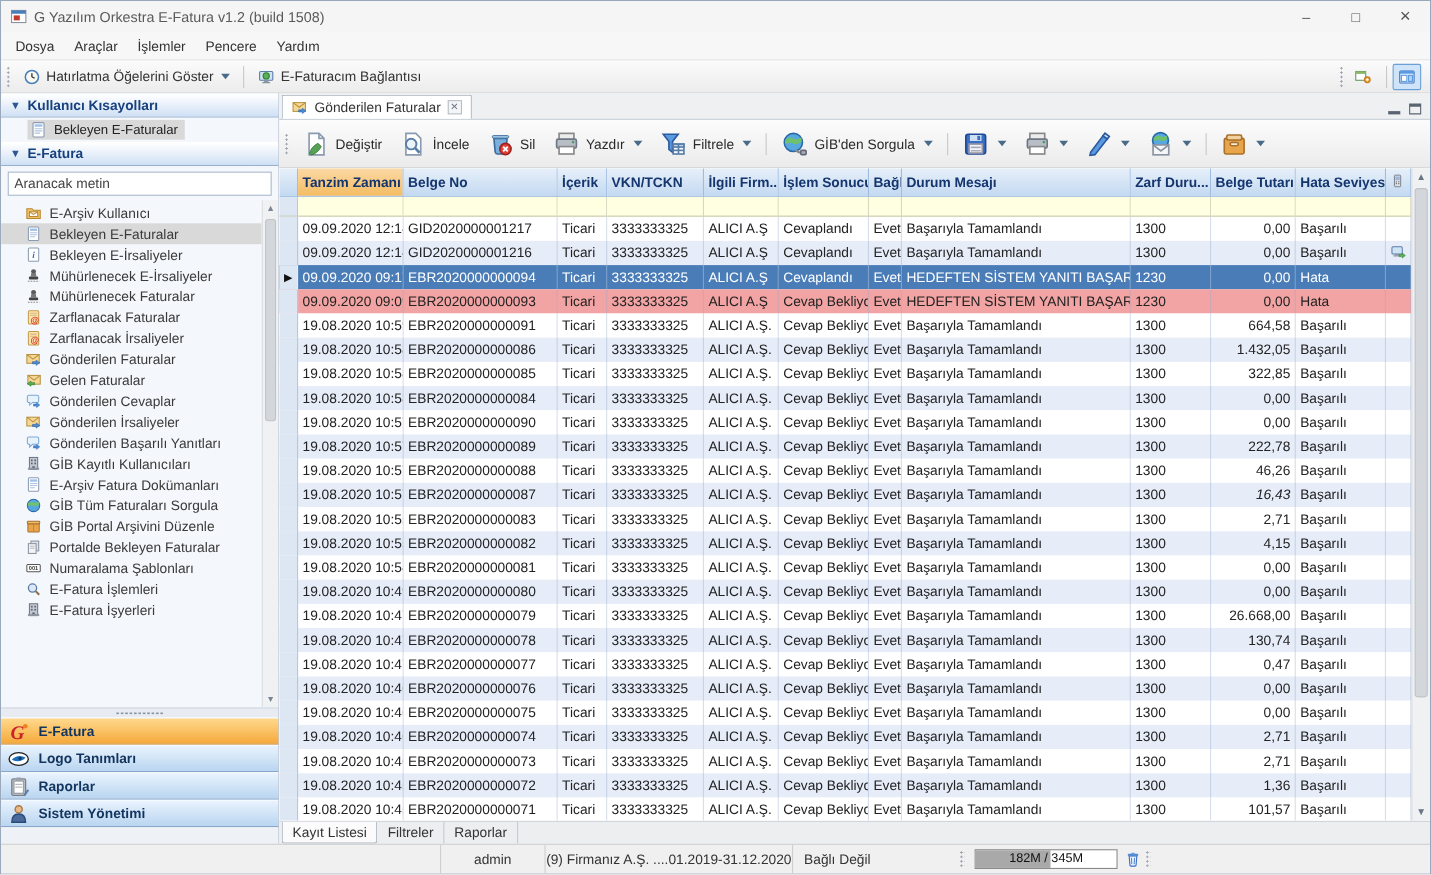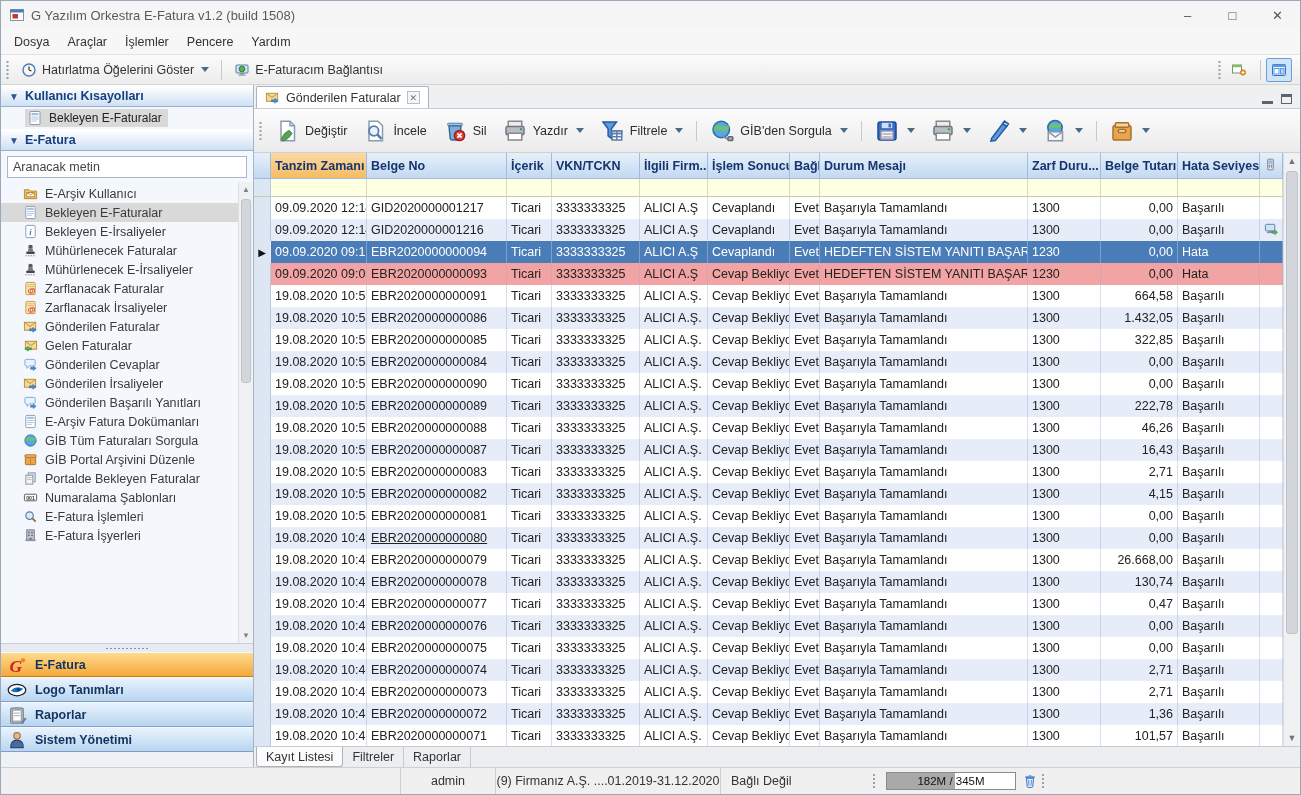--- a/index.html
+++ b/index.html
@@ -233,30 +233,30 @@
                 </svg></span>
               <span>Bekleyen E-İrsaliyeler</span>
             </div>
             <div class="tree-item">
               <span class="icon16"><svg width="15" height="15" viewBox="0 0 16 16" xmlns="http://www.w3.org/2000/svg">
                   <ellipse cx="8" cy="4" rx="2.4" ry="2.2" fill="#5a5a5a"></ellipse>
                   <path d="M5.8 5.5 h4.4 l0.5 3.5 h-5.4 z" fill="#787878"></path>
                   <rect x="3.5" y="9" width="9" height="2.8" rx="1" fill="#444"></rect>
                   <line x1="2.5" y1="13.6" x2="13.5" y2="13.6" stroke="#888" stroke-dasharray="1.6 1.1"></line>
                 </svg></span>
-              <span>Mühürlenecek Faturalar</span>
+              <span>Mühürlenecek E-İrsaliyeler</span>
             </div>
             <div class="tree-item">
               <span class="icon16"><svg width="15" height="15" viewBox="0 0 16 16" xmlns="http://www.w3.org/2000/svg">
                   <ellipse cx="8" cy="4" rx="2.4" ry="2.2" fill="#5a5a5a"></ellipse>
                   <path d="M5.8 5.5 h4.4 l0.5 3.5 h-5.4 z" fill="#787878"></path>
                   <rect x="3.5" y="9" width="9" height="2.8" rx="1" fill="#444"></rect>
                   <line x1="2.5" y1="13.6" x2="13.5" y2="13.6" stroke="#888" stroke-dasharray="1.6 1.1"></line>
                 </svg></span>
-              <span>Mühürlenecek E-İrsaliyeler</span>
+              <span>Mühürlenecek Faturalar</span>
             </div>
             <div class="tree-item">
               <span class="icon16"><svg width="15" height="15" viewBox="0 0 16 16" xmlns="http://www.w3.org/2000/svg">
                   <rect x="3" y="1.5" width="10" height="13" rx="1" fill="#fce4b2" stroke="#c59a48"></rect>
                   <line x1="4.5" y1="4" x2="11.5" y2="4" stroke="#d8b878"></line>
                   <line x1="4.5" y1="6" x2="11.5" y2="6" stroke="#d8b878"></line>
                   <text x="9.2" y="13" font-size="8.5" fill="#d42b1e" text-anchor="middle" font-weight="bold">@</text>
                 </svg></span>
               <span>Zarflanacak Faturalar</span>
             </div>
@@ -299,20 +299,32 @@
                   <path d="M7 10.5 h3.5 v-1.5 l3.5 2.5 -3.5 2.5 v-1.5 H7 z" fill="#4b8fd6" stroke="#2a62ac" stroke-width="0.6"></path>
                 </svg></span>
               <span>Gönderilen İrsaliyeler</span>
             </div>
             <div class="tree-item">
               <span class="icon16"><svg width="15" height="15" viewBox="0 0 16 16" xmlns="http://www.w3.org/2000/svg">
                   <path d="M3.5 2.5 h8 a1.5 1.5 0 0 1 1.5 1.5 v4 a1.5 1.5 0 0 1 -1.5 1.5 H7 l-2.8 2.6 V9.5 h-0.7 A1.5 1.5 0 0 1 2 8 V4 a1.5 1.5 0 0 1 1.5 -1.5 z" fill="#e8f2fb" stroke="#7aa8d6"></path>
                   <path d="M8 11 h3 v-1.4 l3 2.4 -3 2.4 V13 H8 z" fill="#4b8fd6" stroke="#2a62ac" stroke-width="0.5"></path>
                 </svg></span>
               <span>Gönderilen Başarılı Yanıtları</span>
+            </div>
+            <div class="tree-item">
+              <span class="icon16"><svg width="15" height="15" viewBox="0 0 16 16" xmlns="http://www.w3.org/2000/svg">
+                  <rect x="4" y="2" width="8" height="11.5" fill="#c2c8d2" stroke="#6e7684"></rect>
+                  <rect x="5.5" y="4" width="1.6" height="1.6" fill="#5b6470"></rect>
+                  <rect x="8.8" y="4" width="1.6" height="1.6" fill="#5b6470"></rect>
+                  <rect x="5.5" y="7" width="1.6" height="1.6" fill="#5b6470"></rect>
+                  <rect x="8.8" y="7" width="1.6" height="1.6" fill="#5b6470"></rect>
+                  <rect x="6.8" y="10.5" width="2.4" height="3" fill="#5b6470"></rect>
+                  <rect x="2.5" y="12" width="11" height="1.8" fill="#8f97a3"></rect>
+                </svg></span>
+              <span>GİB Kayıtlı Kullanıcıları</span>
             </div>
             <div class="tree-item">
               <span class="icon16"><svg width="15" height="15" viewBox="0 0 16 16" xmlns="http://www.w3.org/2000/svg">
                   <rect x="3" y="1.5" width="10" height="13" rx="1" fill="#fff" stroke="#8a9ab0"></rect>
                   <rect x="4.5" y="3" width="7" height="2.2" fill="#9fc1e8"></rect>
                   <line x1="4.5" y1="7" x2="11.5" y2="7" stroke="#b0c4de"></line>
                   <line x1="4.5" y1="9" x2="11.5" y2="9" stroke="#b0c4de"></line>
                   <line x1="4.5" y1="11" x2="9.5" y2="11" stroke="#b0c4de"></line>
                 </svg></span>
               <span>E-Arşiv Fatura Dokümanları</span>
@@ -782,21 +794,21 @@
                 <div class="cell ind" style="width: 17px;"></div>
                 <div class="cell" style="width: 96px;">19.08.2020 10:57</div>
                 <div class="cell" style="width: 140px;">EBR2020000000087</div>
                 <div class="cell" style="width: 45px;">Ticari</div>
                 <div class="cell" style="width: 88px;">3333333325</div>
                 <div class="cell" style="width: 68px;">ALICI A.Ş.</div>
                 <div class="cell" style="width: 82px;">Cevap Bekliyor</div>
                 <div class="cell" style="width: 30px;">Evet</div>
                 <div class="cell" style="width: 208px;">Başarıyla Tamamlandı</div>
                 <div class="cell" style="width: 73px;">1300</div>
-                <div class="cell right" style="width: 77px;">16,43</div>
+                <div class="cell right" style="width: 77px; font-style: italic;">16,43</div>
                 <div class="cell" style="width: 82px;">Başarılı</div>
                 <div class="cell" style="width: 25px; flex: 1 1 auto;"></div>
               </div>
               <div class="row">
                 <div class="cell ind" style="width: 17px;"></div>
                 <div class="cell" style="width: 96px;">19.08.2020 10:55</div>
                 <div class="cell" style="width: 140px;">EBR2020000000083</div>
                 <div class="cell" style="width: 45px;">Ticari</div>
                 <div class="cell" style="width: 88px;">3333333325</div>
                 <div class="cell" style="width: 68px;">ALICI A.Ş.</div>
@@ -834,21 +846,21 @@
                 <div class="cell" style="width: 30px;">Evet</div>
                 <div class="cell" style="width: 208px;">Başarıyla Tamamlandı</div>
                 <div class="cell" style="width: 73px;">1300</div>
                 <div class="cell right" style="width: 77px;">0,00</div>
                 <div class="cell" style="width: 82px;">Başarılı</div>
                 <div class="cell" style="width: 25px; flex: 1 1 auto;"></div>
               </div>
               <div class="row alt">
                 <div class="cell ind" style="width: 17px;"></div>
                 <div class="cell" style="width: 96px;">19.08.2020 10:49</div>
-                <div class="cell" style="width: 140px; text-decoration: underline;">EBR2020000000080</div>
+                <div class="cell" style="width: 140px;">EBR2020000000080</div>
                 <div class="cell" style="width: 45px;">Ticari</div>
                 <div class="cell" style="width: 88px;">3333333325</div>
                 <div class="cell" style="width: 68px;">ALICI A.Ş.</div>
                 <div class="cell" style="width: 82px;">Cevap Bekliyor</div>
                 <div class="cell" style="width: 30px;">Evet</div>
                 <div class="cell" style="width: 208px;">Başarıyla Tamamlandı</div>
                 <div class="cell" style="width: 73px;">1300</div>
                 <div class="cell right" style="width: 77px;">0,00</div>
                 <div class="cell" style="width: 82px;">Başarılı</div>
                 <div class="cell" style="width: 25px; flex: 1 1 auto;"></div>

